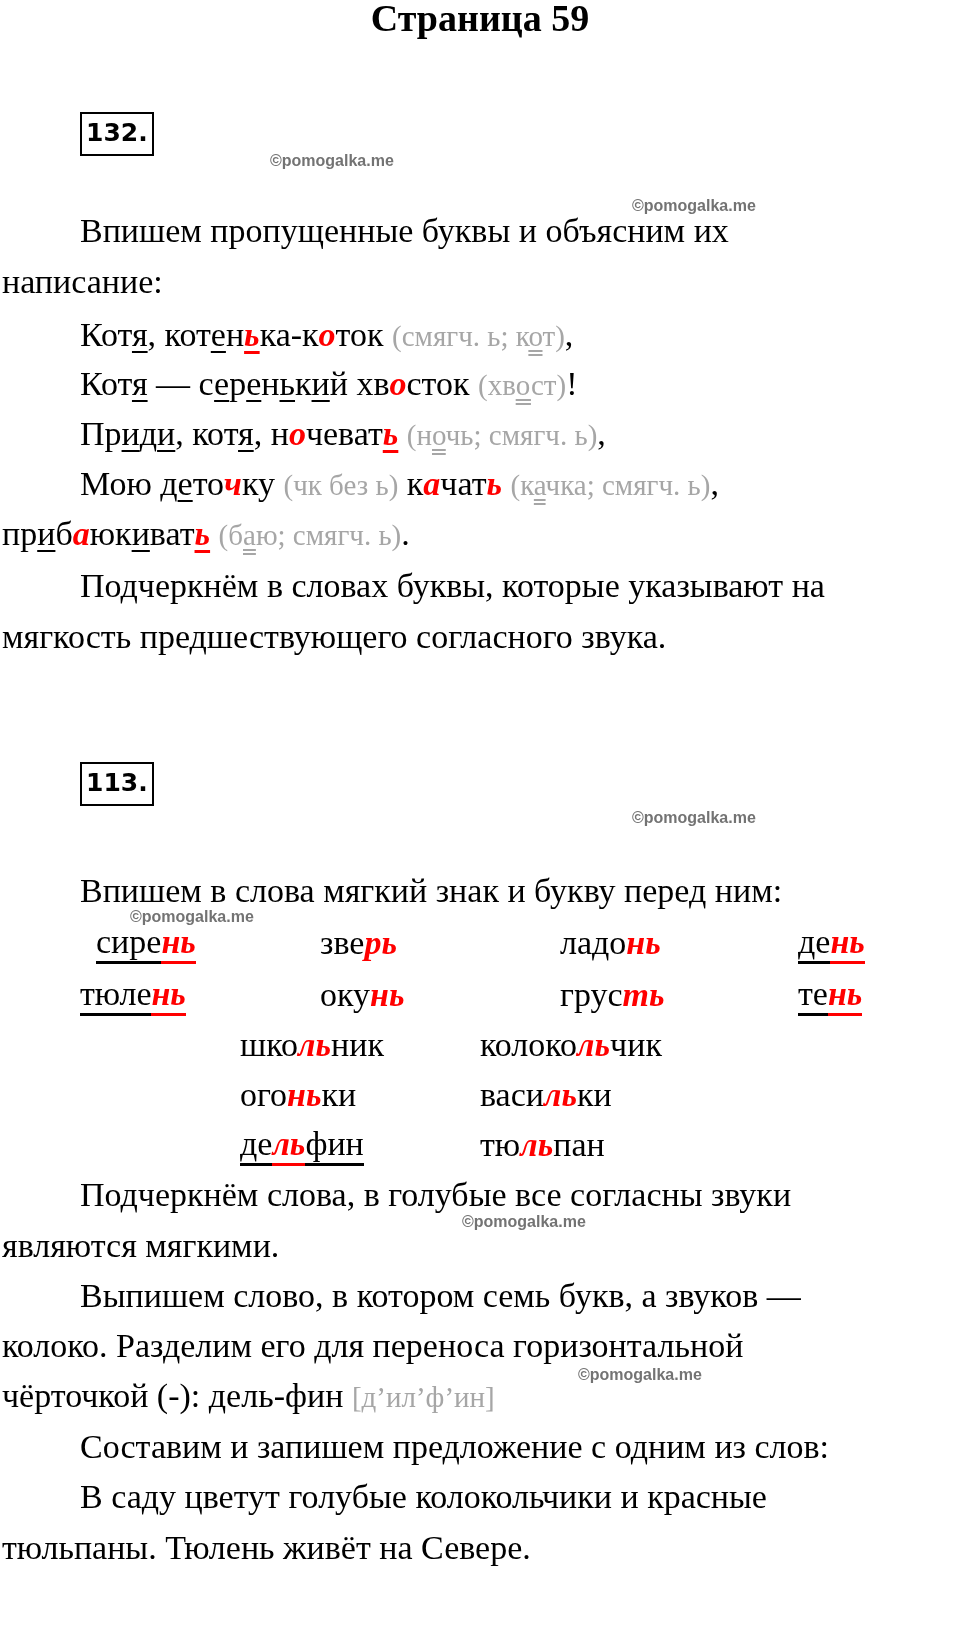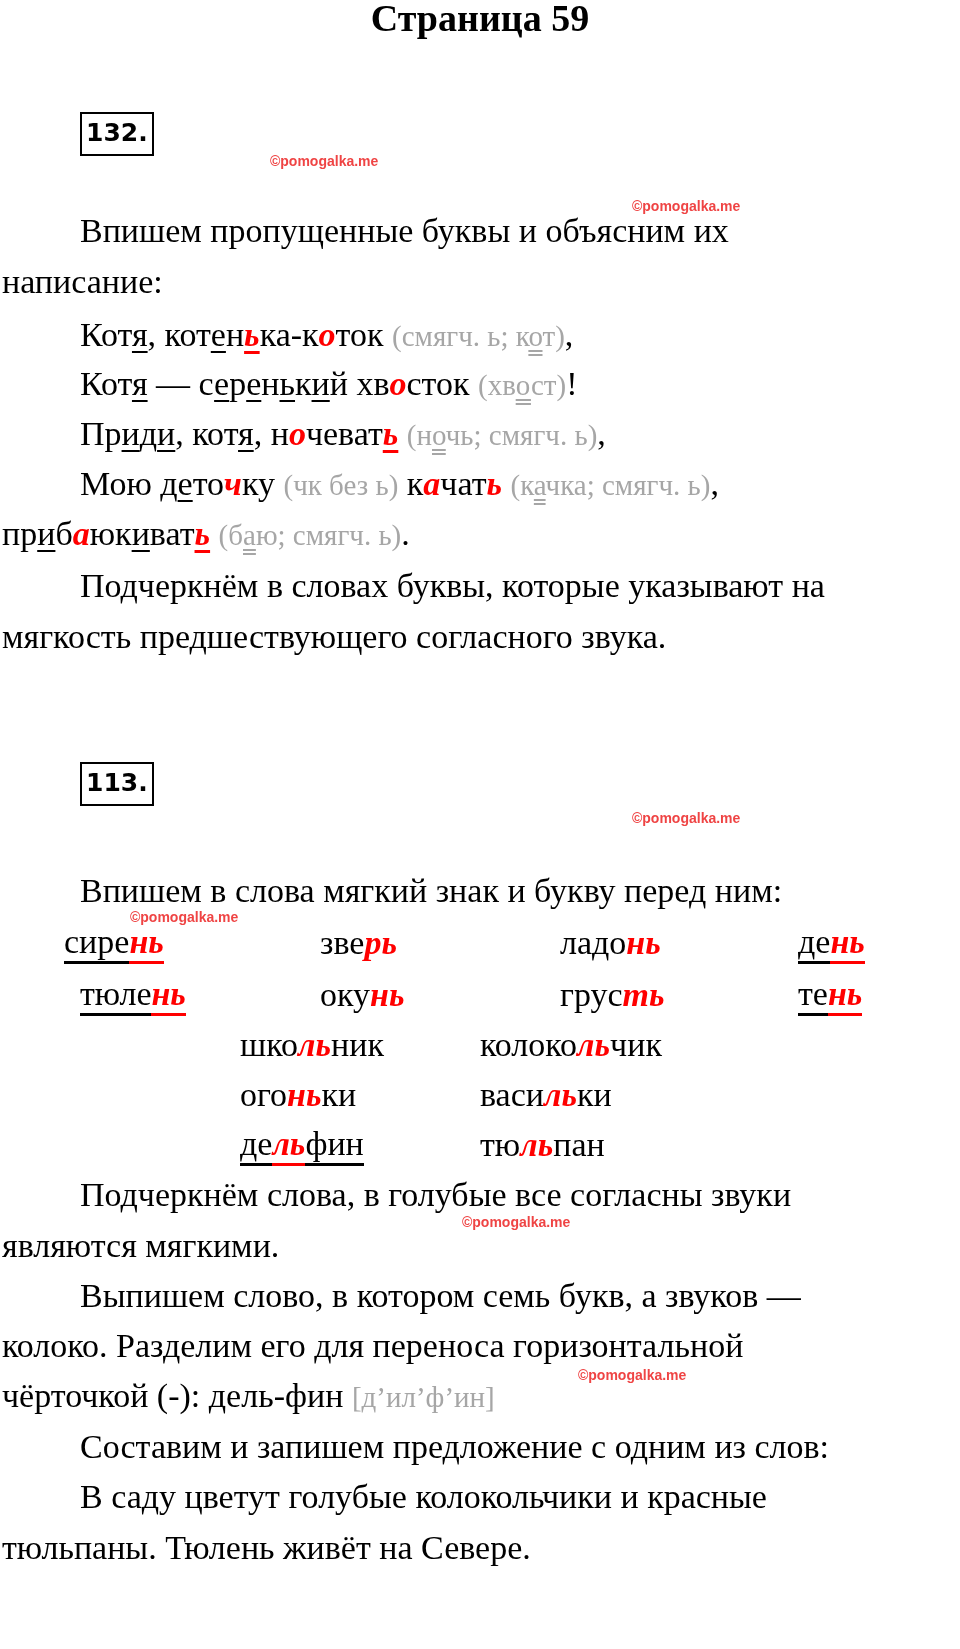--- a/index.html
+++ b/index.html
@@ -13,21 +13,21 @@
     font-size: 38px; font-weight: bold; line-height: 40px; top: -2px;
   }
   .ex-num {
     position: absolute; left: 80px;
     border: 2px solid #000; padding: 0 4px;
     font-size: 25px; font-weight: bold; line-height: 38px; height: 40px;
     font-family: "DejaVu Sans", sans-serif;
   }
   .wm {
     position: absolute; font-family: "Liberation Sans", sans-serif;
-    font-weight: bold; font-size: 14px; line-height: 18px; color: #ef4444;
+    font-weight: bold; font-size: 16px; line-height: 18px; color: #737373;
   }
   .line {
     position: absolute; left: 0; font-size: 34px; line-height: 40px; white-space: nowrap;
   }
   .indent { left: 80px; }
   .seg-u { text-decoration: underline; text-decoration-thickness: 2px; text-underline-offset: 5px; }
   .seg-r { color: #ff0000; font-weight: bold; font-style: italic; }
   .seg-ru { color: #ff0000; font-weight: bold; font-style: italic; text-decoration: underline; text-decoration-thickness: 3px; text-underline-offset: 5px; }
   .seg-g { color: #a6a6a6; font-size: 29px; }
   .seg-gu { color: #a6a6a6; font-size: 29px; text-decoration: underline double; text-underline-offset: 4px; }
@@ -57,21 +57,21 @@
 
 <div class="line indent" style="top:566px;">Подчеркнём в словах буквы, которые указывают на</div>
 <div class="line" style="left:2px; top:617px;">мягкость предшествующего согласного звука.</div>
 
 <div class="ex-num" style="top:762px;">113.</div>
 <div class="wm" style="left:632px; top:809px;">©pomogalka.me</div>
 
 <div class="line indent" style="top:871px;">Впишем в слова мягкий знак и букву перед ним:</div>
 <div class="wm" style="left:130px; top:908px;">©pomogalka.me</div>
 
-<div class="word uline" style="left:64px; top:923px;"><span>сире</span><span class="seg-ruw" style="border-bottom: 0px;">нь</span><span></span></div>
+<div class="word uline" style="left:96px; top:923px;"><span>сире</span><span class="seg-ruw" style="border-bottom: 0px;">нь</span><span></span></div>
 <div class="word" style="left:320px; top:923px;"><span>зве</span><span class="seg-ruw">рь</span><span></span></div>
 <div class="word" style="left:560px; top:923px;"><span>ладо</span><span class="seg-ruw">нь</span><span></span></div>
 <div class="word uline" style="left:798px; top:923px;"><span>де</span><span class="seg-ruw" style="border-bottom: 0px;">нь</span><span></span></div>
 <div class="word uline" style="left:80px; top:975px;"><span>тюле</span><span class="seg-ruw" style="border-bottom: 0px;">нь</span><span></span></div>
 <div class="word" style="left:320px; top:975px;"><span>оку</span><span class="seg-ruw">нь</span><span></span></div>
 <div class="word" style="left:560px; top:975px;"><span>грус</span><span class="seg-ruw">ть</span><span></span></div>
 <div class="word uline" style="left:798px; top:975px;"><span>те</span><span class="seg-ruw" style="border-bottom: 0px;">нь</span><span></span></div>
 <div class="word" style="left:240px; top:1025px;"><span>шко</span><span class="seg-ruw">ль</span><span>ник</span></div>
 <div class="word" style="left:480px; top:1025px;"><span>колоко</span><span class="seg-ruw">ль</span><span>чик</span></div>
 <div class="word" style="left:240px; top:1075px;"><span>ого</span><span class="seg-ruw">нь</span><span>ки</span></div>

